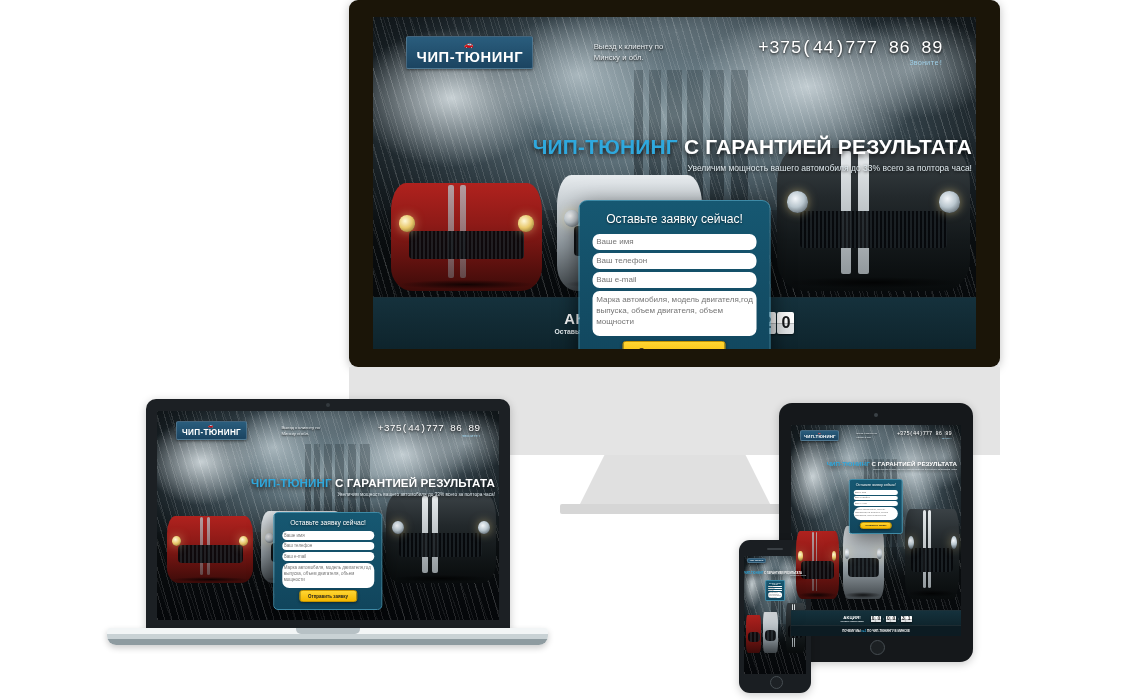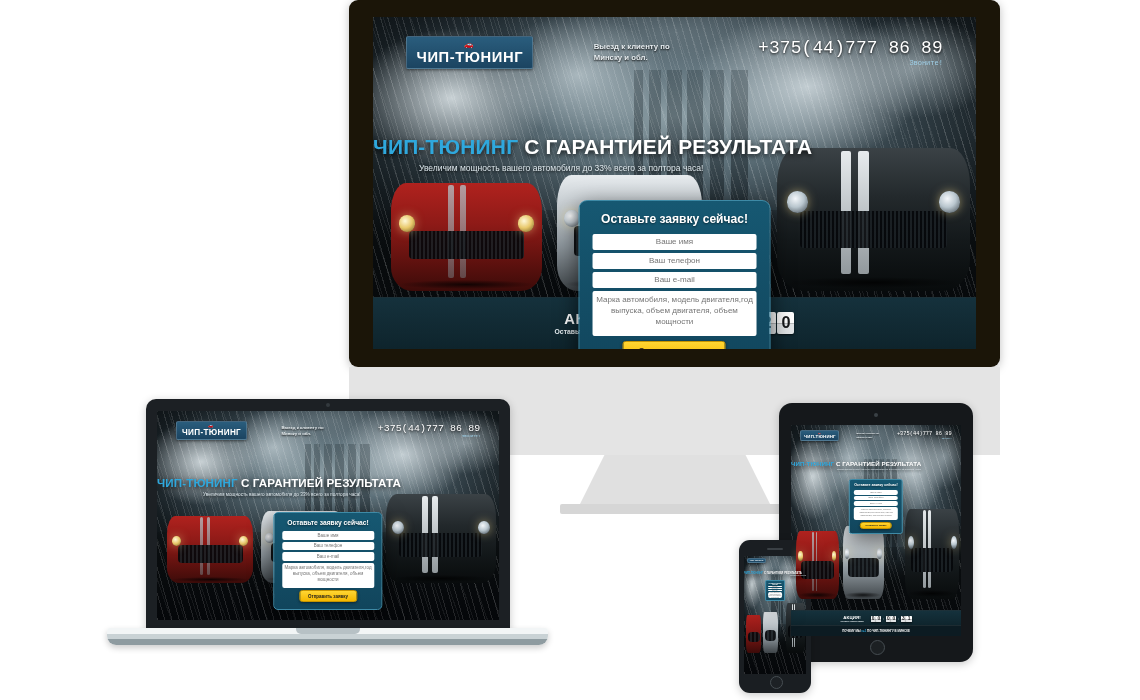--- a/index.html
+++ b/index.html
@@ -55,27 +55,27 @@
   .lp-header{position:absolute;left:0;right:0;top:0;height:4.6em;display:flex;align-items:center;z-index:6;}
   .logo{
     margin-left:5.5%;
     background:linear-gradient(to bottom,#2a5d7d,#1b4461);
     border:1px solid rgba(255,255,255,.18);
     padding:.25em .6em .2em;border-radius:2px;text-align:center;line-height:1;
     box-shadow:0 1px 3px rgba(0,0,0,.5);
   }
   .logo-car{font-size:.5em;color:#cfe3ef;letter-spacing:.05em;display:block;margin-bottom:.15em;}
   .logo-text{font-size:.95em;font-weight:bold;color:#fff;letter-spacing:.04em;display:block;white-space:nowrap;}
-  .hdr-mid{margin-left:10%;font-size:.5em;line-height:1.35;color:#e8eef1;font-weight:bold;text-shadow:0 1px 2px #000;}
+  .hdr-mid{margin-left:10%;font-size:.5em;line-height:1.35;color:#e8eef1;font-weight:normal;text-shadow:0 1px 2px #000;}
   .hdr-right{margin-left:auto;margin-right:5.5%;text-align:right;font-family:Liberation Mono, monospace;}
   .phone{font-size:1.15em;color:#ffffff;white-space:nowrap;text-shadow:0 1px 3px #000;letter-spacing:.01em;}
   .phone-sub{font-size:.45em;color:#9fd0e8;text-align:right;display:block;margin-top:.1em;}
 
   
-  .hero{position:absolute;left:0;right:12px;top:7.6em;text-align:left;z-index:6;}
+  .hero{position:absolute;left:0;right:4px;top:7.6em;text-align:right;z-index:6;}
   .h1{font-size:1.35em;font-weight:bold;color:#ffffff;letter-spacing:.01em;white-space:nowrap;text-shadow:0 2px 5px rgba(0,0,0,.85);}
   .h1 .accent{color:#2fa8dd;}
   .h2{font-size:.55em;color:#dfe9ee;margin-top:.55em;white-space:nowrap;text-shadow:0 1px 3px rgba(0,0,0,.9);margin-left:46px;}
 
   
   .cars{position:absolute;left:0;right:0;top:28%;bottom:14%;z-index:3;pointer-events:none;}
   .car{position:absolute;bottom:6%;}
   .car .body{position:absolute;inset:0;border-radius:10% 10% 14% 14%/26% 26% 22% 22%;}
   .car-red{left:3%;width:25%;height:56%;}
   .car-red .body{
@@ -108,26 +108,26 @@
   
   .form-card{
     position:absolute;left:50%;transform:translateX(-50%);top:11.8em;z-index:8;
     width:32%;
     background:linear-gradient(to bottom,#165872,#11455c);
     border:1px solid #3e8aa6;border-radius:.55em;
     padding:.7em .9em .85em;
     box-shadow:0 6px 22px rgba(0,0,0,.6);
     box-sizing:border-box;
   }
-  .form-title{font-size:.78em;font-weight:bold;color:#fff;text-align:center;margin-bottom:.7em;text-shadow:0 1px 2px rgba(0,0,0,.5);}
+  .form-title{font-size:.78em;font-weight:normal;color:#fff;text-align:center;margin-bottom:.7em;text-shadow:0 1px 2px rgba(0,0,0,.5);}
   .fld{
     display:block;width:100%;box-sizing:border-box;
-    background:#fff;border:0;border-radius:2px;
+    background:#fff;border:0;border-radius:7px;
     margin-bottom:.42em;padding:.3em .4em;
-    font-family:inherit;font-size:.52em;color:#8b9399;text-align:center;
+    font-family:inherit;font-size:.52em;color:#8b9399;
     line-height:1.35;
   }
   .fld.area{height:5.6em;resize:none;padding-top:.45em;}
   .submit{
     display:block;margin:.55em auto 0;
     background:linear-gradient(to bottom,#ffd633,#f5b800);
     border:1px solid #c79500;border-radius:3px;
     color:#1d1d1d;font-family:inherit;font-weight:bold;font-size:.52em;
     padding:.5em 1.8em;cursor:pointer;white-space:nowrap;
     box-shadow:0 1px 3px rgba(0,0,0,.45);

